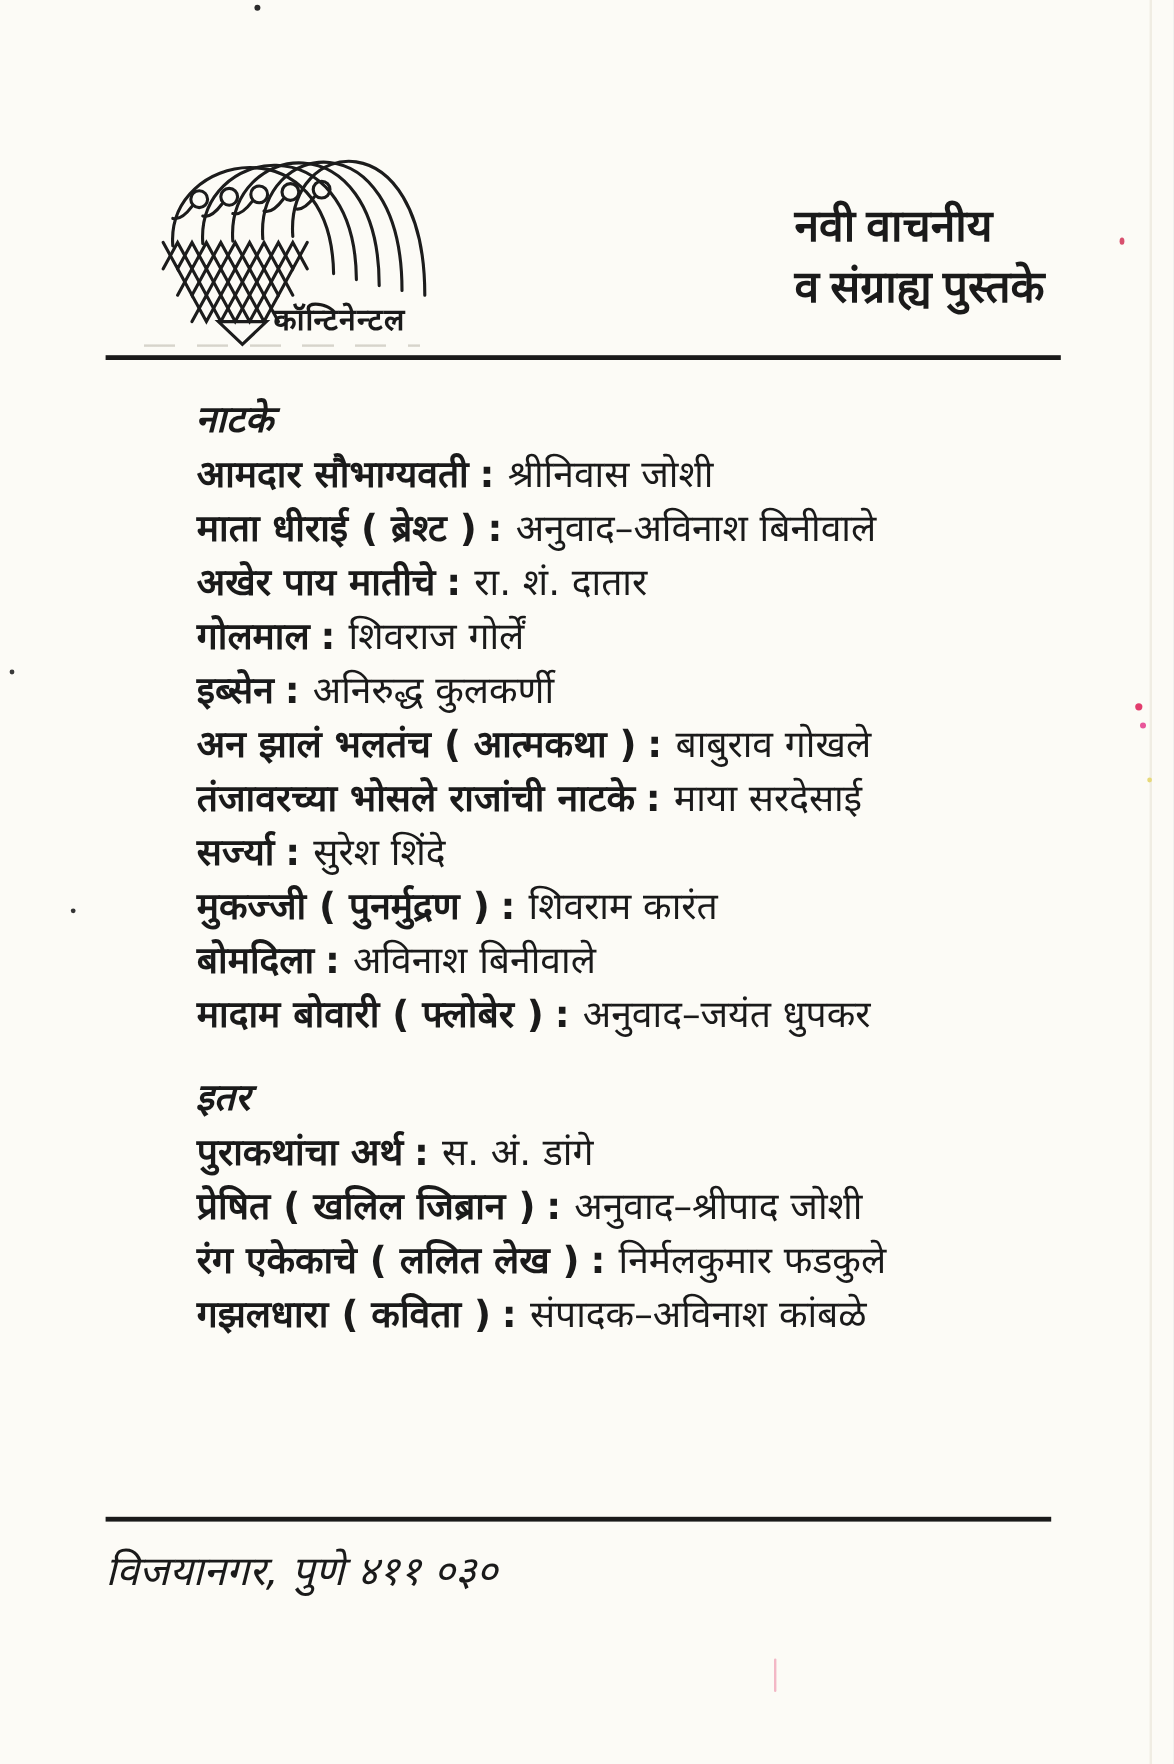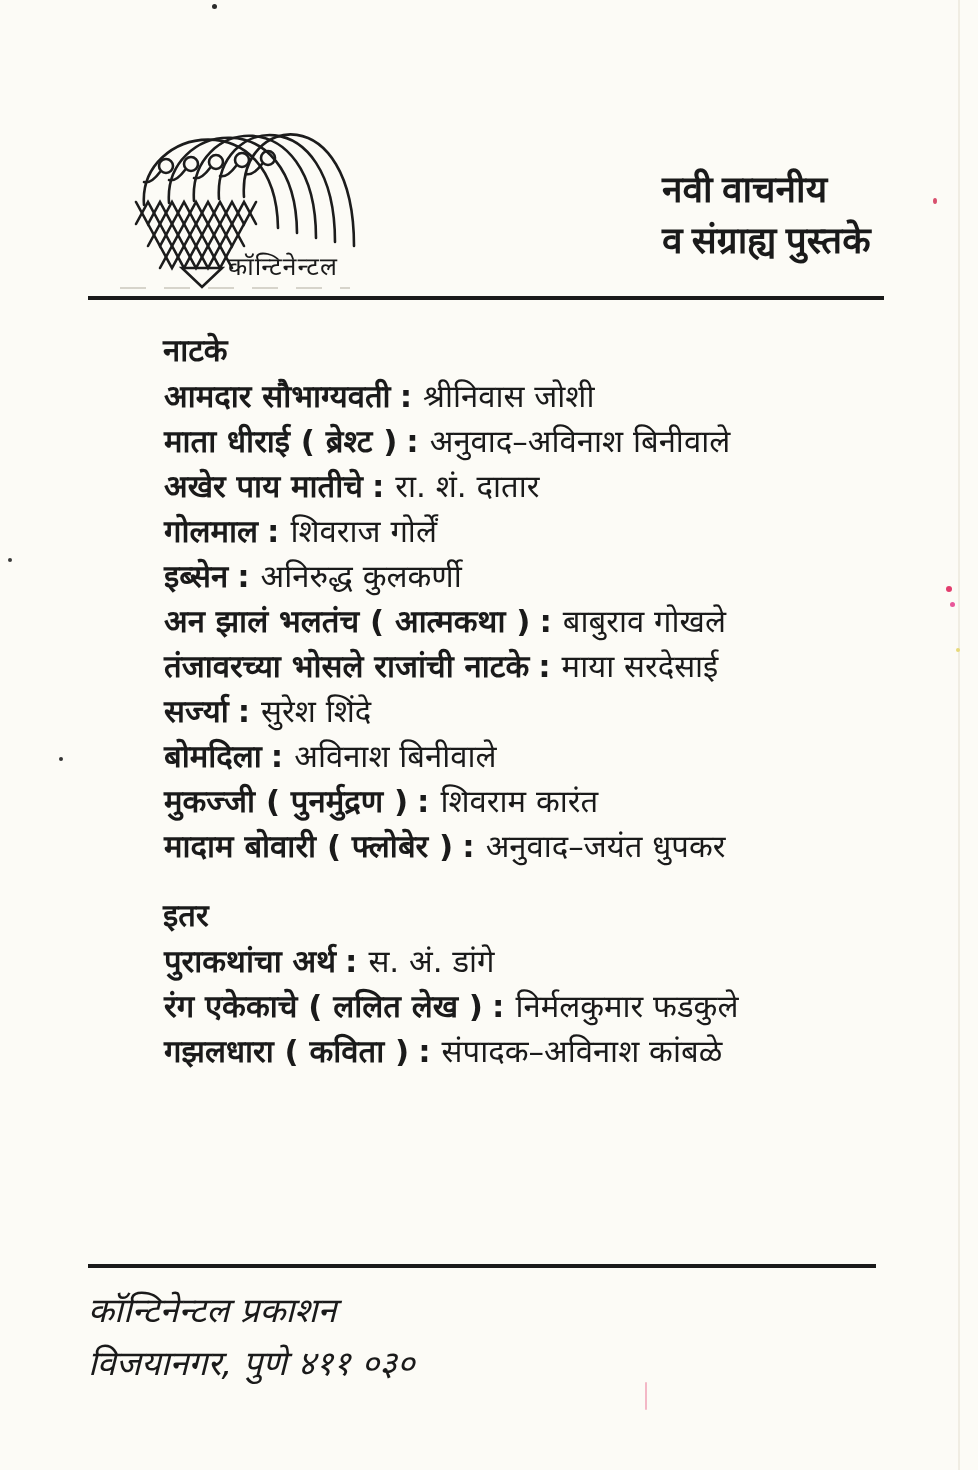--- a/index.html
+++ b/index.html
@@ -13,35 +13,35 @@
     background:var(--paper);
     color:var(--ink);
     font-family:"DejaVu Sans","Liberation Sans",sans-serif;
     overflow:hidden;
   }
   
   .logo{position:absolute;left:126px;top:110px;width:256px;height:190px;}
   .logo svg{position:absolute;left:0;top:0;}
   .logotype{
     position:absolute;left:102px;top:138px;
-    font-size:25px;font-weight:400;letter-spacing:1px;white-space:nowrap;text-align:right;
+    font-size:25px;font-weight:700;letter-spacing:1px;white-space:nowrap;text-align:right;
   }
   .tagline{
     position:absolute;left:662px;top:164px;
     font-size:37px;font-weight:600;line-height:51px;white-space:nowrap;font-family:Liberation Serif, serif;
   }
   
   .rule{position:absolute;left:88px;width:796px;height:4px;background:var(--ink);}
   .rule.top{top:296px;}
   .rule.bottom{top:1264px;width:788px;}
   
   .main{position:absolute;left:163px;top:298px;width:770px;}
   .sec-head{
     margin:25px 0 0 0;
-    font-size:31px;font-weight:700;line-height:45px;
+    font-size:31px;font-weight:700;font-style:italic;line-height:45px;
   }
   .sec-head.first{margin-top:30px;}
   .book-row{margin:1px;font-size:31px;line-height:44px;white-space:nowrap;}
   .title{font-weight:700;}
   .colon{font-weight:700;margin:0 11px 0 9px;}
   .author{font-weight:400;}
   
   .footer{
     position:absolute;left:88px;top:1284px;
     font-style:italic;font-size:34px;line-height:53px;white-space:nowrap;
@@ -121,46 +121,48 @@
       <span class="title">अन झालं भलतंच ( आत्मकथा )</span><span class="colon">:</span><span class="author">बाबुराव गोखले</span>
     </p>
     <p class="book-row">
       <span class="title">तंजावरच्या भोसले राजांची नाटके</span><span class="colon">:</span><span class="author">माया सरदेसाई</span>
     </p>
 
     <p class="book-row">
       <span class="title">सर्ज्या</span><span class="colon">:</span><span class="author">सुरेश शिंदे</span>
     </p>
     <p class="book-row">
-      <span class="title">बोमदिला</span><span class="colon">:</span><span class="author">अविनाश बिनीवाले</span>
+      <span class="title">मुकज्जी ( पुनर्मुद्रण )</span><span class="colon">:</span><span class="author">शिवराम कारंत</span>
     </p>
     <p class="book-row">
-      <span class="title">मुकज्जी ( पुनर्मुद्रण )</span><span class="colon">:</span><span class="author">शिवराम कारंत</span>
+      <span class="title">बोमदिला</span><span class="colon">:</span><span class="author">अविनाश बिनीवाले</span>
     </p>
     <p class="book-row">
       <span class="title">मादाम बोवारी ( फ्लोबेर )</span><span class="colon">:</span><span class="author">अनुवाद–जयंत धुपकर</span>
     </p>
 
     <div class="sec-head">इतर</div>
     <p class="book-row">
       <span class="title">पुराकथांचा अर्थ</span><span class="colon">:</span><span class="author">स. अं. डांगे</span>
+    </p>
+    <p class="book-row">
+      <span class="title">प्रेषित ( खलिल जिब्रान )</span><span class="colon">:</span><span class="author">अनुवाद–श्रीपाद जोशी</span>
     </p>
     <p class="book-row">
       <span class="title">रंग एकेकाचे ( ललित लेख )</span><span class="colon">:</span><span class="author">निर्मलकुमार फडकुले</span>
     </p>
     <p class="book-row">
       <span class="title">गझलधारा ( कविता )</span><span class="colon">:</span><span class="author">संपादक–अविनाश कांबळे</span>
     </p>
 
   </div>
 
   <div class="rule bottom"></div>
 
   <div class="footer">
-    <div>कॉन्टिनेन्टल प्रकाशन</div>
     <div>विजयानगर, पुणे ४११ ०३०</div>
   </div>
 
   <div class="edge-line"></div>
   <div class="speck" style="left:212px;top:4px;width:5px;height:5px;background:#2b2b2b;"></div>
   <div class="speck" style="left:8px;top:558px;width:4px;height:4px;background:#3a3a3a;"></div>
   <div class="speck" style="left:59px;top:757px;width:4px;height:4px;background:#333;"></div>
   <div class="speck" style="left:946px;top:586px;width:6px;height:6px;background:#e23d6d;"></div>
   <div class="speck" style="left:950px;top:602px;width:5px;height:5px;background:#e8579a;"></div>
   <div class="speck" style="left:933px;top:198px;width:4px;height:6px;background:#d8506e;"></div>

